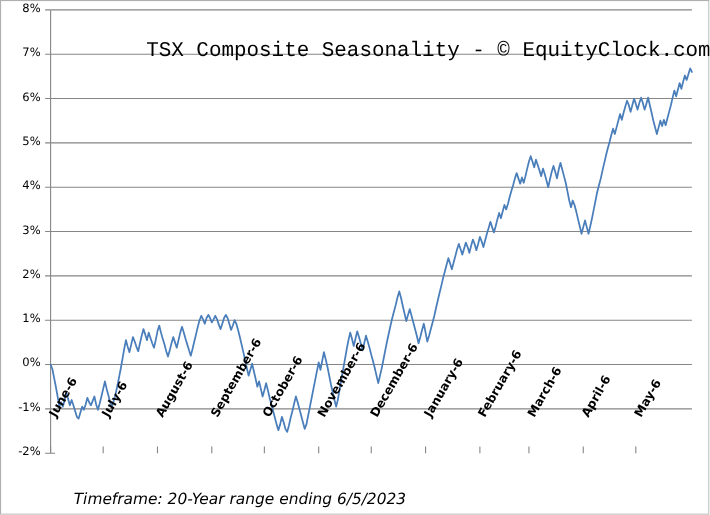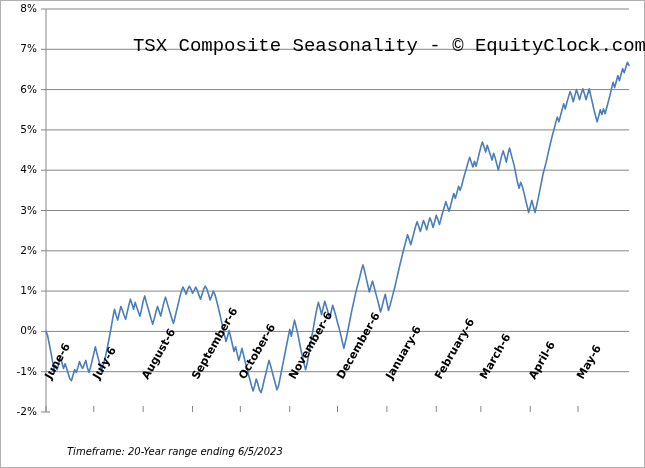--- a/index.html
+++ b/index.html
@@ -53,21 +53,21 @@
     font-weight: bold;
     white-space: nowrap;
     transform-origin: left top;
     transform: rotate(-60deg);
     font-family: "DejaVu Sans", sans-serif;
   }
   .footnote {
     position: absolute;
     left: 66px;
     top: 445px;
-    font-size: 10px;
+    font-size: 14px;
     font-style: italic;
     color: #000000;
     white-space: nowrap;
     font-family: "DejaVu Sans", sans-serif;
   }
 </style>
 </head>
 <body>
 
 <div id="chart-root">

